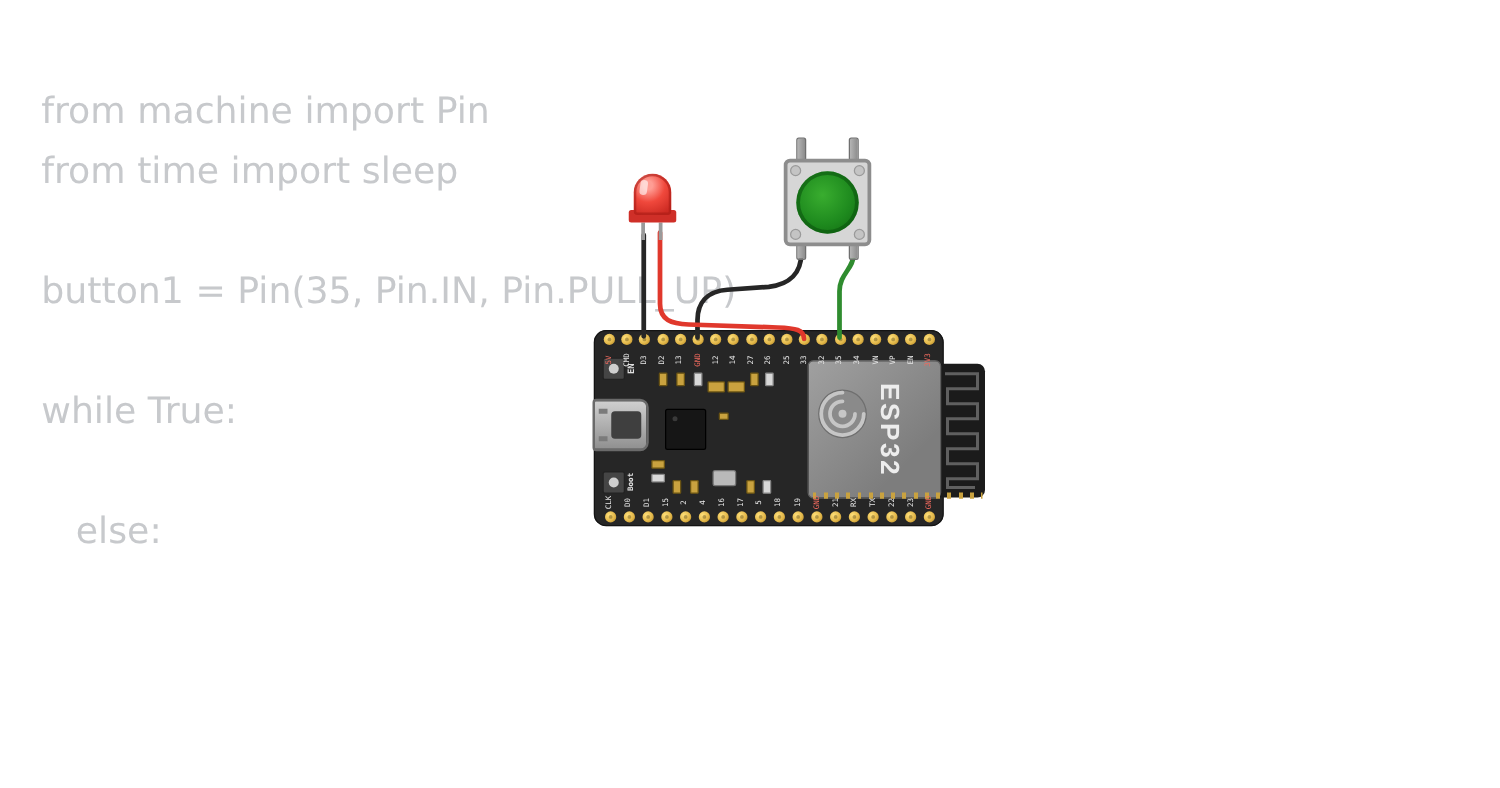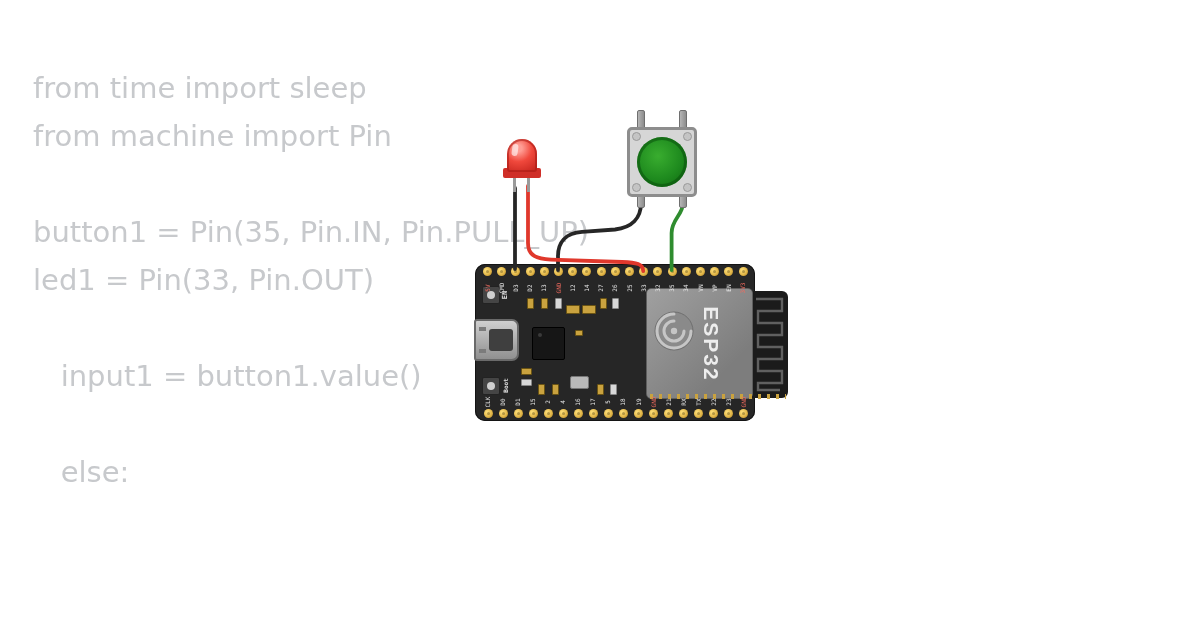--- a/index.html
+++ b/index.html
@@ -49,27 +49,26 @@
   .btn-body{position:absolute;left:627px;top:127px;width:70px;height:70px;background:#d6d6d6;border:3px solid #8d8d8d;border-radius:5px;z-index:7;box-sizing:border-box;}
   .btn-corner{position:absolute;width:9px;height:9px;background:#c4c4c4;border:1px solid #9a9a9a;border-radius:50%;z-index:8;box-sizing:border-box;}
   .btn-cap{position:absolute;left:637px;top:137px;width:50px;height:50px;border-radius:50%;background:radial-gradient(circle at 42% 38%,#39ad2f,#1e8a1e 55%,#147114 85%);box-shadow:inset 0 0 0 3px rgba(10,80,12,.55);z-index:9;}
 </style>
 </head>
 <body>
 
 <div class="stage">
 
   <div class="code">
+      <div class="code-line">from machine import Pin</div>
       <div class="code-line">from time import sleep</div>
-      <div class="code-line">from machine import Pin</div>
       <div class="code-line"> </div>
       <div class="code-line">button1 = Pin(35, Pin.IN, Pin.PULL_UP)</div>
-      <div class="code-line">led1 = Pin(33, Pin.OUT)</div>
       <div class="code-line"> </div>
-      <div class="code-line">   input1 = button1.value()</div>
+      <div class="code-line">while True:</div>
       <div class="code-line"> </div>
       <div class="code-line">   else:</div>
     </div>
 
   <div>
     <div class="pcb"></div>
 
     <div class="antenna">
       <svg width="36" height="107">
         <path d="M4 8 H30 V20 H6 V32 H30 V44 H6 V56 H30 V68 H6 V80 H30 V92 H6 V99 H28" fill="none" stroke="#606060" stroke-width="2.4"></path>

